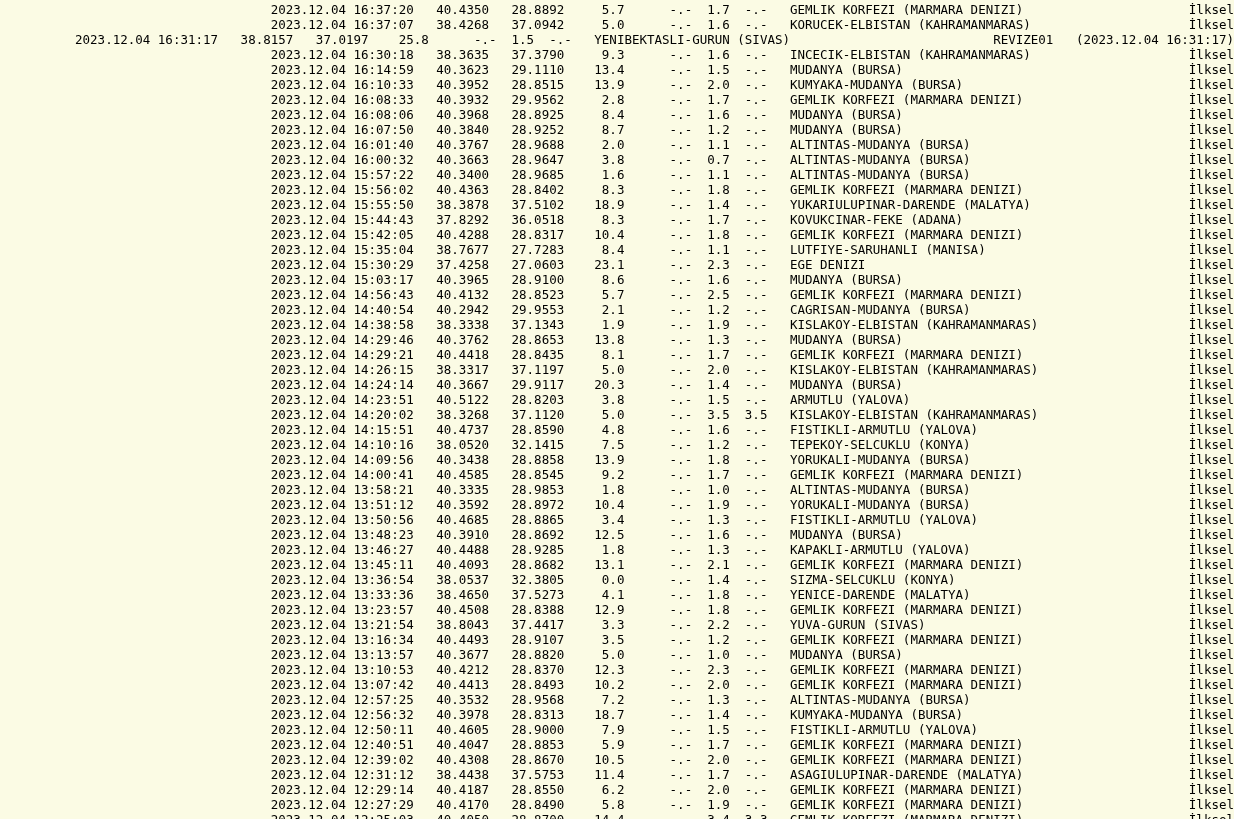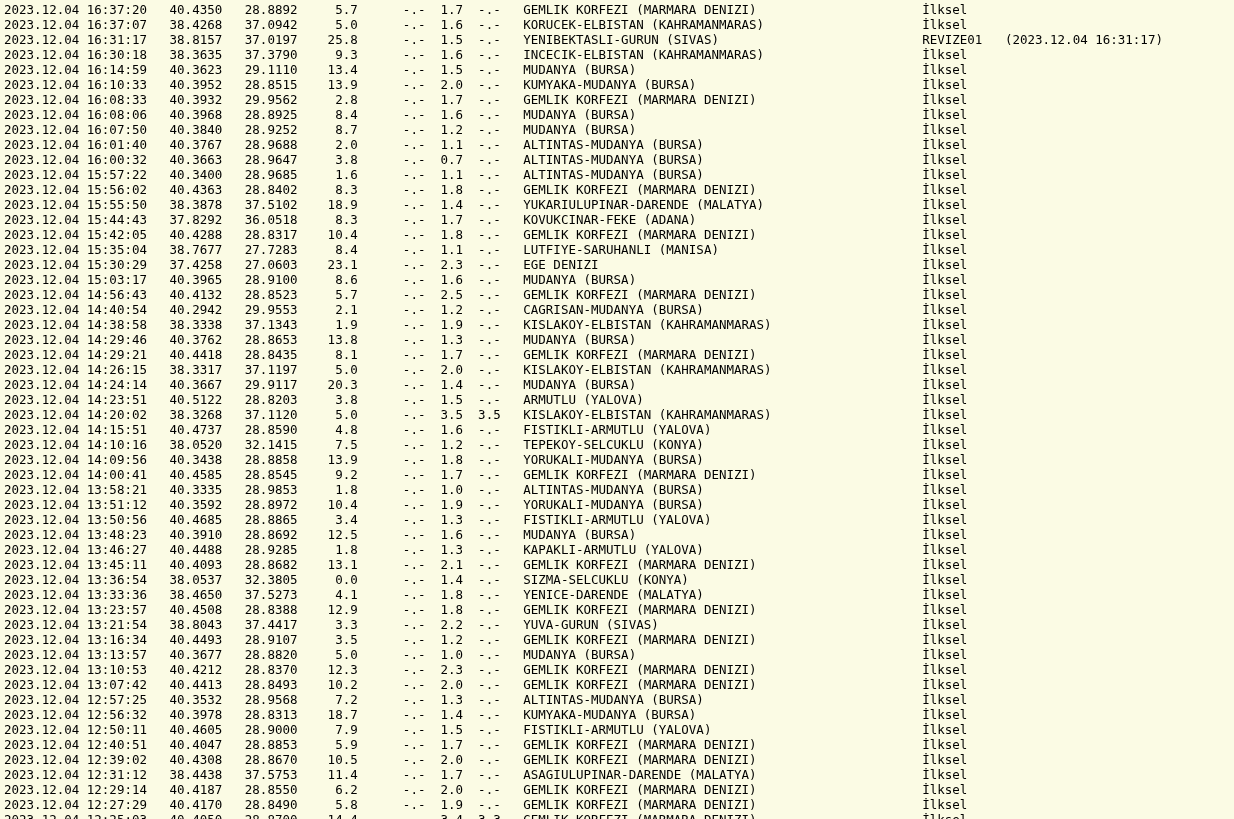--- a/index.html
+++ b/index.html
@@ -17,18 +17,19 @@
     color: #000000;
   }
   #listing {
     white-space: pre;
     padding: 2px 0 0 4px;
   }
   .row {
     display: block;
     white-space: pre;
     height: 15px;
+    text-align: right;
   }
 </style>
 </head>
 <body>
 
 <div id="listing"><div class="row">2023.12.04 16:37:20   40.4350   28.8892     5.7      -.-  1.7  -.-   GEMLIK KORFEZI (MARMARA DENIZI)                      İlksel</div><div class="row">2023.12.04 16:37:07   38.4268   37.0942     5.0      -.-  1.6  -.-   KORUCEK-ELBISTAN (KAHRAMANMARAS)                     İlksel</div><div class="row">2023.12.04 16:31:17   38.8157   37.0197    25.8      -.-  1.5  -.-   YENIBEKTASLI-GURUN (SIVAS)                           REVIZE01   (2023.12.04 16:31:17)</div><div class="row">2023.12.04 16:30:18   38.3635   37.3790     9.3      -.-  1.6  -.-   INCECIK-ELBISTAN (KAHRAMANMARAS)                     İlksel</div><div class="row">2023.12.04 16:14:59   40.3623   29.1110    13.4      -.-  1.5  -.-   MUDANYA (BURSA)                                      İlksel</div><div class="row">2023.12.04 16:10:33   40.3952   28.8515    13.9      -.-  2.0  -.-   KUMYAKA-MUDANYA (BURSA)                              İlksel</div><div class="row">2023.12.04 16:08:33   40.3932   29.9562     2.8      -.-  1.7  -.-   GEMLIK KORFEZI (MARMARA DENIZI)                      İlksel</div><div class="row">2023.12.04 16:08:06   40.3968   28.8925     8.4      -.-  1.6  -.-   MUDANYA (BURSA)                                      İlksel</div><div class="row">2023.12.04 16:07:50   40.3840   28.9252     8.7      -.-  1.2  -.-   MUDANYA (BURSA)                                      İlksel</div><div class="row">2023.12.04 16:01:40   40.3767   28.9688     2.0      -.-  1.1  -.-   ALTINTAS-MUDANYA (BURSA)                             İlksel</div><div class="row">2023.12.04 16:00:32   40.3663   28.9647     3.8      -.-  0.7  -.-   ALTINTAS-MUDANYA (BURSA)                             İlksel</div><div class="row">2023.12.04 15:57:22   40.3400   28.9685     1.6      -.-  1.1  -.-   ALTINTAS-MUDANYA (BURSA)                             İlksel</div><div class="row">2023.12.04 15:56:02   40.4363   28.8402     8.3      -.-  1.8  -.-   GEMLIK KORFEZI (MARMARA DENIZI)                      İlksel</div><div class="row">2023.12.04 15:55:50   38.3878   37.5102    18.9      -.-  1.4  -.-   YUKARIULUPINAR-DARENDE (MALATYA)                     İlksel</div><div class="row">2023.12.04 15:44:43   37.8292   36.0518     8.3      -.-  1.7  -.-   KOVUKCINAR-FEKE (ADANA)                              İlksel</div><div class="row">2023.12.04 15:42:05   40.4288   28.8317    10.4      -.-  1.8  -.-   GEMLIK KORFEZI (MARMARA DENIZI)                      İlksel</div><div class="row">2023.12.04 15:35:04   38.7677   27.7283     8.4      -.-  1.1  -.-   LUTFIYE-SARUHANLI (MANISA)                           İlksel</div><div class="row">2023.12.04 15:30:29   37.4258   27.0603    23.1      -.-  2.3  -.-   EGE DENIZI                                           İlksel</div><div class="row">2023.12.04 15:03:17   40.3965   28.9100     8.6      -.-  1.6  -.-   MUDANYA (BURSA)                                      İlksel</div><div class="row">2023.12.04 14:56:43   40.4132   28.8523     5.7      -.-  2.5  -.-   GEMLIK KORFEZI (MARMARA DENIZI)                      İlksel</div><div class="row">2023.12.04 14:40:54   40.2942   29.9553     2.1      -.-  1.2  -.-   CAGRISAN-MUDANYA (BURSA)                             İlksel</div><div class="row">2023.12.04 14:38:58   38.3338   37.1343     1.9      -.-  1.9  -.-   KISLAKOY-ELBISTAN (KAHRAMANMARAS)                    İlksel</div><div class="row">2023.12.04 14:29:46   40.3762   28.8653    13.8      -.-  1.3  -.-   MUDANYA (BURSA)                                      İlksel</div><div class="row">2023.12.04 14:29:21   40.4418   28.8435     8.1      -.-  1.7  -.-   GEMLIK KORFEZI (MARMARA DENIZI)                      İlksel</div><div class="row">2023.12.04 14:26:15   38.3317   37.1197     5.0      -.-  2.0  -.-   KISLAKOY-ELBISTAN (KAHRAMANMARAS)                    İlksel</div><div class="row">2023.12.04 14:24:14   40.3667   29.9117    20.3      -.-  1.4  -.-   MUDANYA (BURSA)                                      İlksel</div><div class="row">2023.12.04 14:23:51   40.5122   28.8203     3.8      -.-  1.5  -.-   ARMUTLU (YALOVA)                                     İlksel</div><div class="row">2023.12.04 14:20:02   38.3268   37.1120     5.0      -.-  3.5  3.5   KISLAKOY-ELBISTAN (KAHRAMANMARAS)                    İlksel</div><div class="row">2023.12.04 14:15:51   40.4737   28.8590     4.8      -.-  1.6  -.-   FISTIKLI-ARMUTLU (YALOVA)                            İlksel</div><div class="row">2023.12.04 14:10:16   38.0520   32.1415     7.5      -.-  1.2  -.-   TEPEKOY-SELCUKLU (KONYA)                             İlksel</div><div class="row">2023.12.04 14:09:56   40.3438   28.8858    13.9      -.-  1.8  -.-   YORUKALI-MUDANYA (BURSA)                             İlksel</div><div class="row">2023.12.04 14:00:41   40.4585   28.8545     9.2      -.-  1.7  -.-   GEMLIK KORFEZI (MARMARA DENIZI)                      İlksel</div><div class="row">2023.12.04 13:58:21   40.3335   28.9853     1.8      -.-  1.0  -.-   ALTINTAS-MUDANYA (BURSA)                             İlksel</div><div class="row">2023.12.04 13:51:12   40.3592   28.8972    10.4      -.-  1.9  -.-   YORUKALI-MUDANYA (BURSA)                             İlksel</div><div class="row">2023.12.04 13:50:56   40.4685   28.8865     3.4      -.-  1.3  -.-   FISTIKLI-ARMUTLU (YALOVA)                            İlksel</div><div class="row">2023.12.04 13:48:23   40.3910   28.8692    12.5      -.-  1.6  -.-   MUDANYA (BURSA)                                      İlksel</div><div class="row">2023.12.04 13:46:27   40.4488   28.9285     1.8      -.-  1.3  -.-   KAPAKLI-ARMUTLU (YALOVA)                             İlksel</div><div class="row">2023.12.04 13:45:11   40.4093   28.8682    13.1      -.-  2.1  -.-   GEMLIK KORFEZI (MARMARA DENIZI)                      İlksel</div><div class="row">2023.12.04 13:36:54   38.0537   32.3805     0.0      -.-  1.4  -.-   SIZMA-SELCUKLU (KONYA)                               İlksel</div><div class="row">2023.12.04 13:33:36   38.4650   37.5273     4.1      -.-  1.8  -.-   YENICE-DARENDE (MALATYA)                             İlksel</div><div class="row">2023.12.04 13:23:57   40.4508   28.8388    12.9      -.-  1.8  -.-   GEMLIK KORFEZI (MARMARA DENIZI)                      İlksel</div><div class="row">2023.12.04 13:21:54   38.8043   37.4417     3.3      -.-  2.2  -.-   YUVA-GURUN (SIVAS)                                   İlksel</div><div class="row">2023.12.04 13:16:34   40.4493   28.9107     3.5      -.-  1.2  -.-   GEMLIK KORFEZI (MARMARA DENIZI)                      İlksel</div><div class="row">2023.12.04 13:13:57   40.3677   28.8820     5.0      -.-  1.0  -.-   MUDANYA (BURSA)                                      İlksel</div><div class="row">2023.12.04 13:10:53   40.4212   28.8370    12.3      -.-  2.3  -.-   GEMLIK KORFEZI (MARMARA DENIZI)                      İlksel</div><div class="row">2023.12.04 13:07:42   40.4413   28.8493    10.2      -.-  2.0  -.-   GEMLIK KORFEZI (MARMARA DENIZI)                      İlksel</div><div class="row">2023.12.04 12:57:25   40.3532   28.9568     7.2      -.-  1.3  -.-   ALTINTAS-MUDANYA (BURSA)                             İlksel</div><div class="row">2023.12.04 12:56:32   40.3978   28.8313    18.7      -.-  1.4  -.-   KUMYAKA-MUDANYA (BURSA)                              İlksel</div><div class="row">2023.12.04 12:50:11   40.4605   28.9000     7.9      -.-  1.5  -.-   FISTIKLI-ARMUTLU (YALOVA)                            İlksel</div><div class="row">2023.12.04 12:40:51   40.4047   28.8853     5.9      -.-  1.7  -.-   GEMLIK KORFEZI (MARMARA DENIZI)                      İlksel</div><div class="row">2023.12.04 12:39:02   40.4308   28.8670    10.5      -.-  2.0  -.-   GEMLIK KORFEZI (MARMARA DENIZI)                      İlksel</div><div class="row">2023.12.04 12:31:12   38.4438   37.5753    11.4      -.-  1.7  -.-   ASAGIULUPINAR-DARENDE (MALATYA)                      İlksel</div><div class="row">2023.12.04 12:29:14   40.4187   28.8550     6.2      -.-  2.0  -.-   GEMLIK KORFEZI (MARMARA DENIZI)                      İlksel</div><div class="row">2023.12.04 12:27:29   40.4170   28.8490     5.8      -.-  1.9  -.-   GEMLIK KORFEZI (MARMARA DENIZI)                      İlksel</div><div class="row">2023.12.04 12:25:03   40.4050   28.8700    14.4      -.-  3.4  3.3   GEMLIK KORFEZI (MARMARA DENIZI)                      İlksel</div></div>
 
 </body></html>

